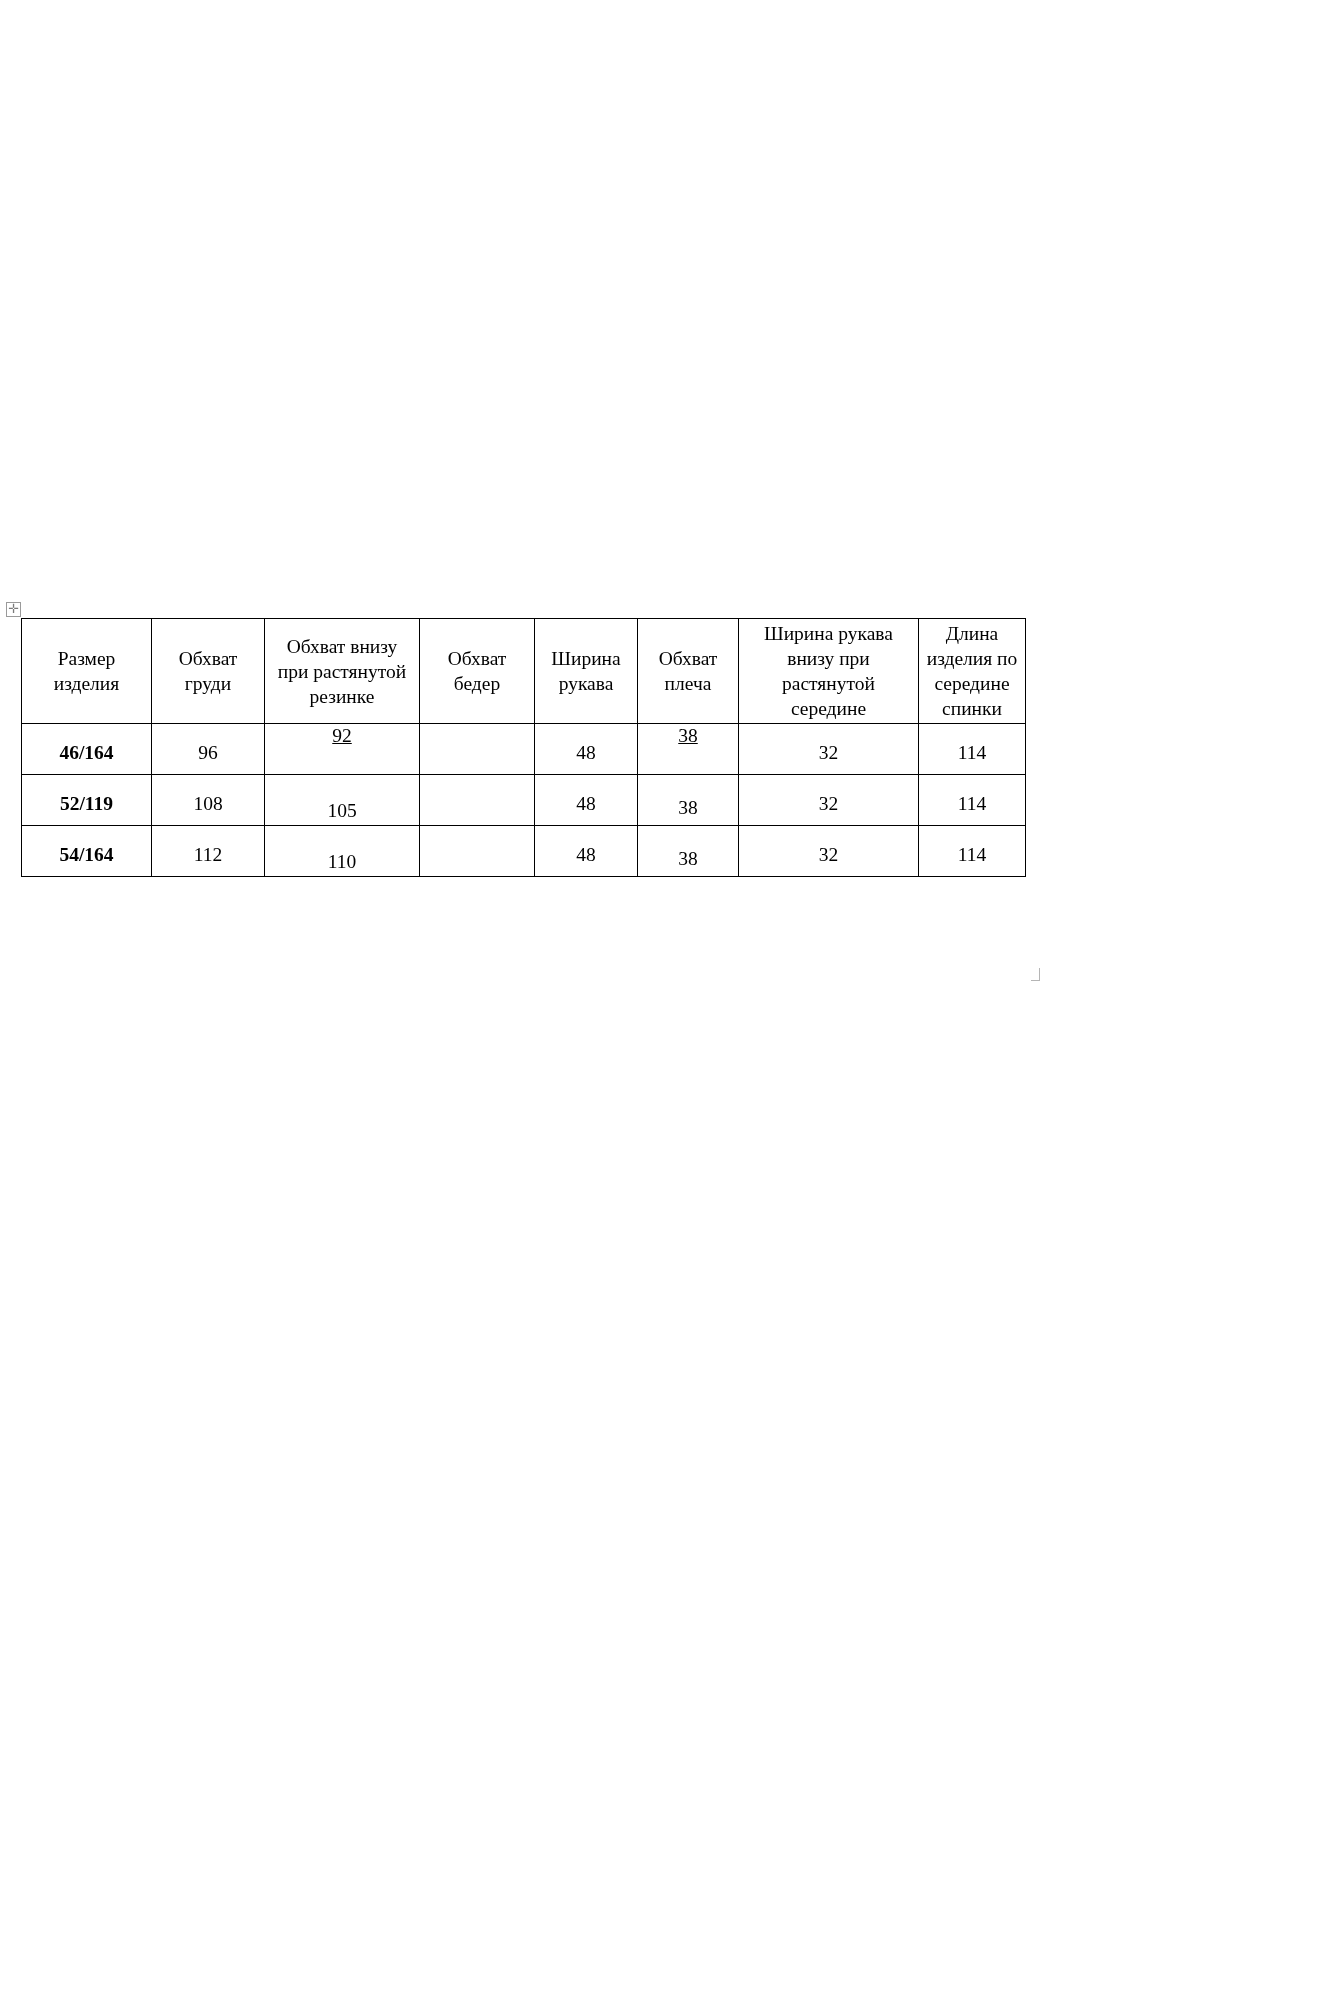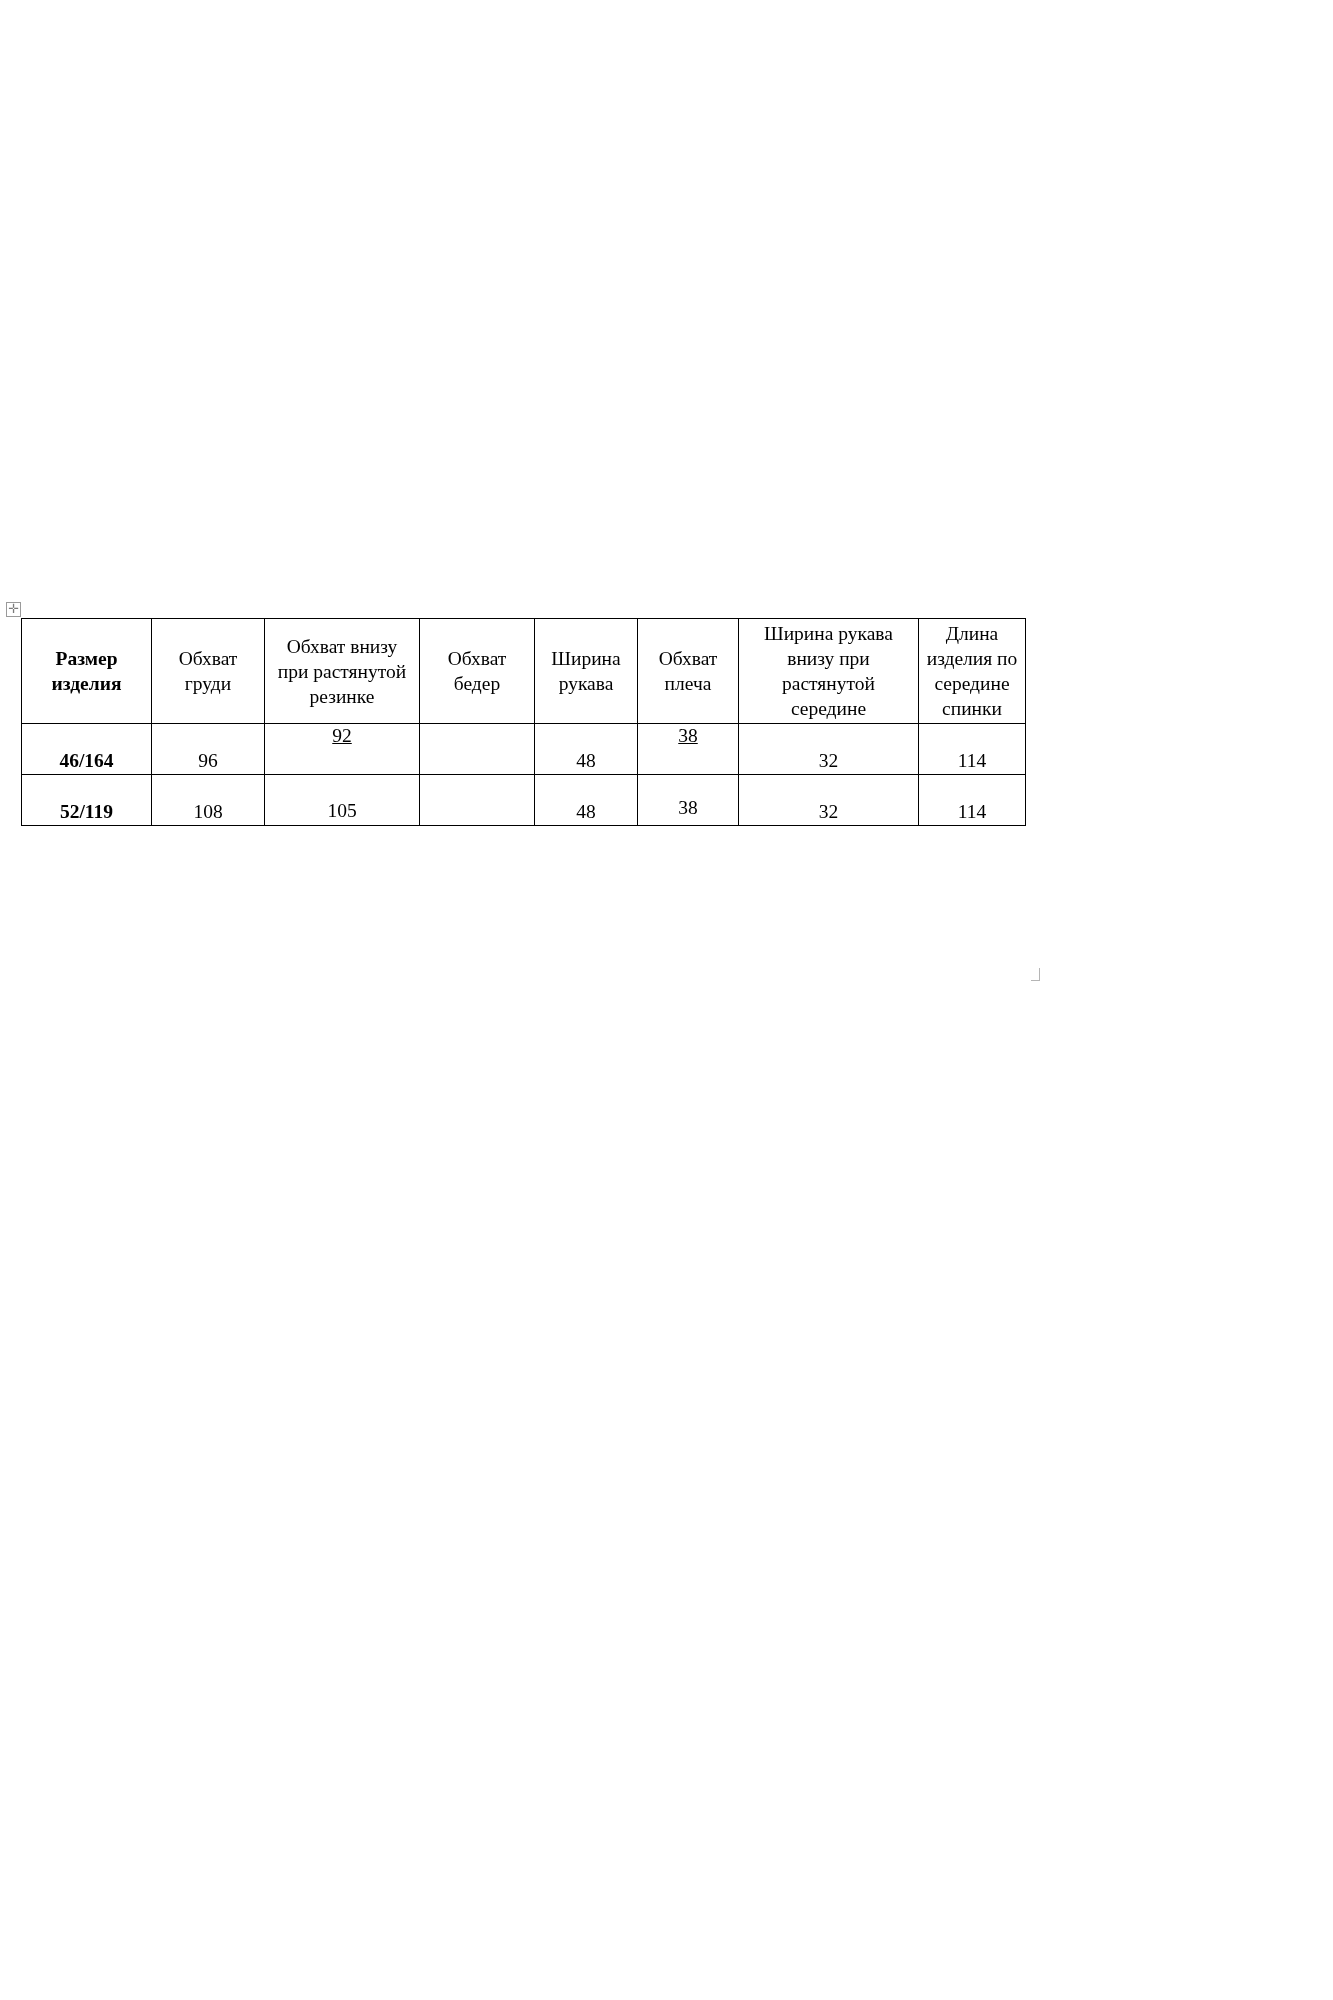--- a/index.html
+++ b/index.html
@@ -77,36 +77,36 @@
 
   
   table.size-table thead th {
     height: 98px;
     font-weight: normal;
     font-size: 19.5px;
     line-height: 25px;
     padding: 2px 4px;
   }
   table.size-table thead th.first-head {
-    font-weight: bold;
+    font-weight: normal;
     margin-top: 20px;
   }
 
   
   table.size-table tbody td {
     height: 50px;
     font-size: 19.5px;
     line-height: 24px;
   }
   table.size-table tbody td.sizecell {
     font-weight: bold;
   }
 
   
-  .nudge-0 { position: relative; top: 12px; display: inline-block; text-align: center; }
+  .nudge-0 { position: relative; top: 4px; display: inline-block; text-align: center; }
   .nudge-1 { position: relative; top: -13px; display: inline-block; text-decoration: underline; }
   .nudge-2 { position: relative; top: 8px; display: inline-block; }
   .nudge-3 { position: relative; top: 11px; display: inline-block; }
 
   
   .doc-mark {
     position: absolute;
     left: 1031px;
     top: 968px;
     width: 8px;
@@ -160,19 +160,29 @@
         <tr>
           <td class="sizecell"><span class="nudge-0">52/119</span></td>
           <td><span class="nudge-0">108</span></td>
           <td><span class="nudge-3">105</span></td>
           <td><span class="nudge-0"></span></td>
           <td><span class="nudge-0">48</span></td>
           <td><span class="nudge-2">38</span></td>
           <td><span class="nudge-0">32</span></td>
           <td><span class="nudge-0">114</span></td>
         </tr>
+        <tr>
+          <td class="sizecell"><span class="nudge-0">54/164</span></td>
+          <td><span class="nudge-0">112</span></td>
+          <td><span class="nudge-3">110</span></td>
+          <td><span class="nudge-0"></span></td>
+          <td><span class="nudge-0">48</span></td>
+          <td><span class="nudge-2">38</span></td>
+          <td><span class="nudge-0">32</span></td>
+          <td><span class="nudge-0">114</span></td>
+        </tr>
       </tbody>
     </table>
   </div>
 
   <div class="doc-mark"></div>
 
 </div>
 
 </body></html>

